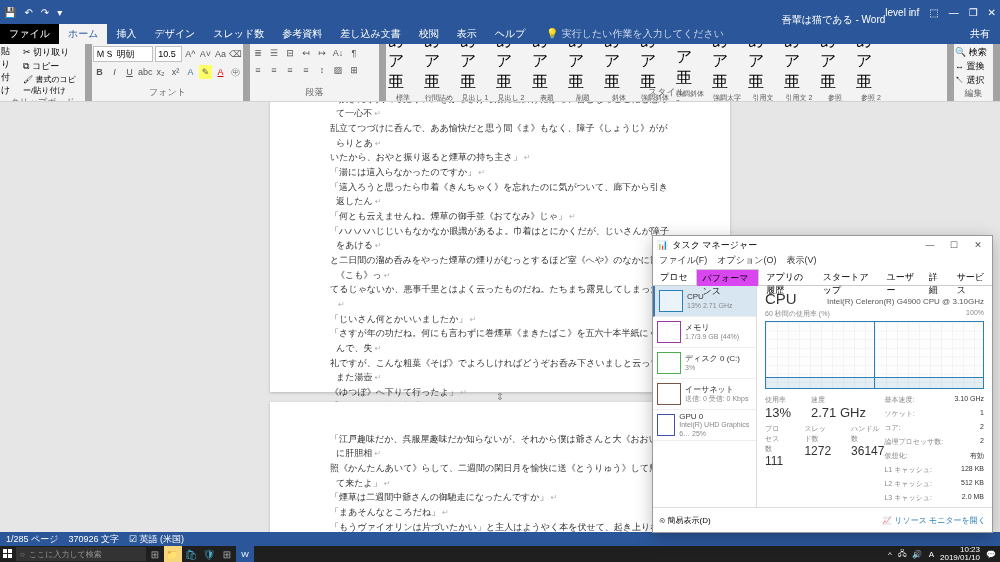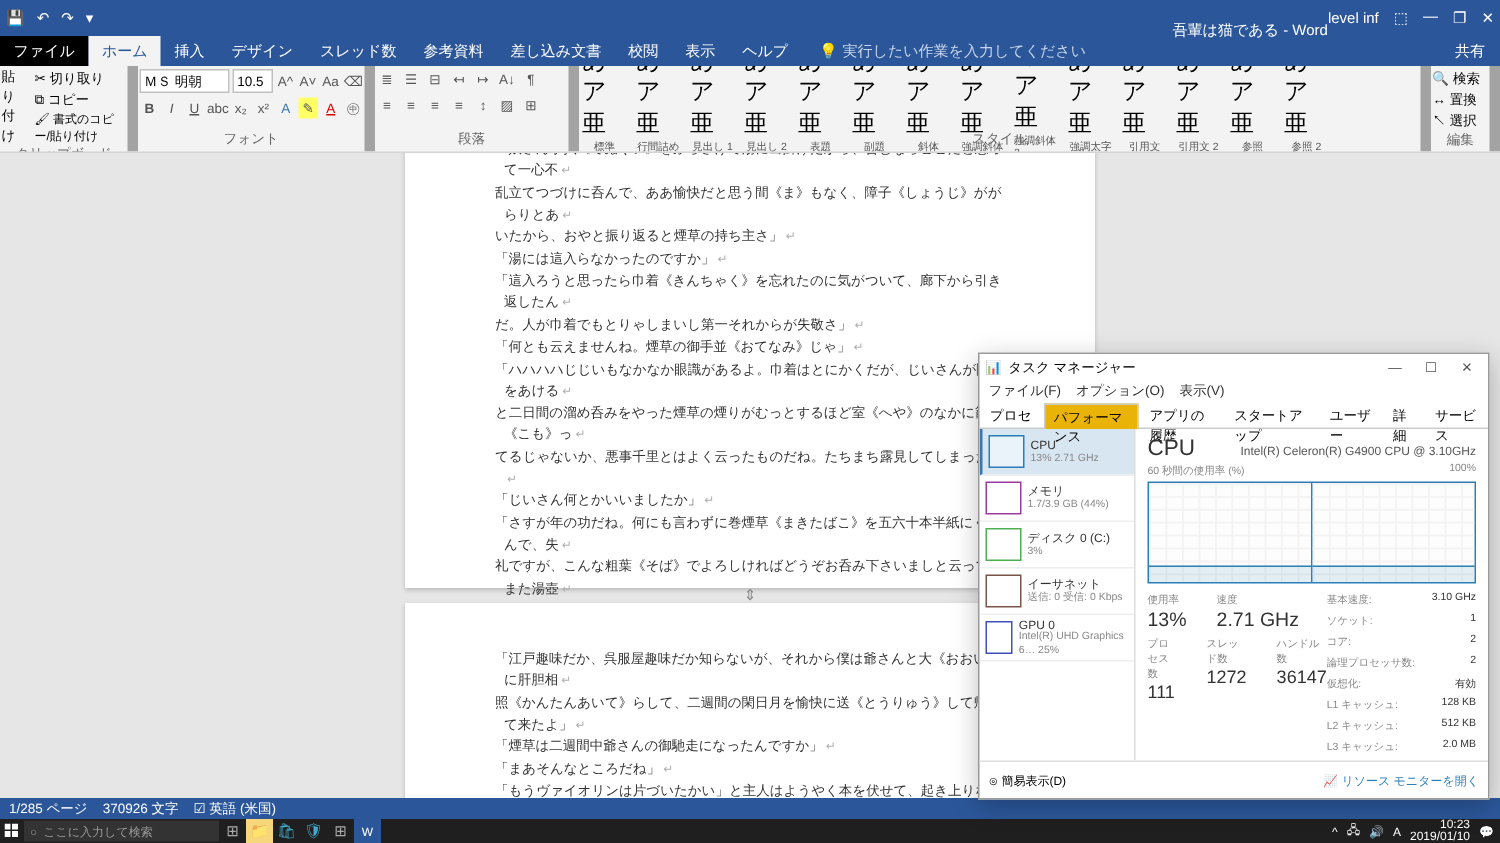--- a/index.html
+++ b/index.html
@@ -55,21 +55,21 @@
 .clock { text-align: right; line-height: 1; }
 
 
 .taskmgr { position: absolute; left: 652px; top: 235px; width: 341px; height: 298px; background: #fff; border: 1px solid #999; box-shadow: 0 4px 16px rgba(0,0,0,0.25); display: flex; flex-direction: column; font-size: 9px; }
 .tm-title { height: 18px; display: flex; align-items: center; padding: 0 4px; font-size: 9px; gap: 4px; }
 .tm-title .spacer { flex: 1; }
 .tm-title .wbtn { width: 20px; text-align: center; color: #555; cursor: pointer; }
 .tm-menu { height: 14px; display: flex; gap: 10px; padding: 0 6px; font-size: 9px; color: #333; }
 .tm-tabs { height: 18px; display: flex; border-bottom: 1px solid #ccc; font-size: 9px; }
 .tm-tab { padding: 2px 6px; border: 1px solid transparent; border-bottom: none; cursor: pointer; }
-.tm-tab.active { border-color: #ccc; background: #eab308; position: relative; top: 1px; }
+.tm-tab.active { border-color: #ccc; background: #d946ef; position: relative; top: 1px; }
 .tm-body { flex: 1; display: flex; overflow: hidden; }
 .tm-left { width: 104px; border-right: 1px solid #ddd; overflow: hidden; }
 .tm-item { height: 31px; border-bottom: 1px solid #eee; display: flex; align-items: center; padding: 2px 4px; gap: 4px; cursor: pointer; }
 .tm-item.sel { background: #d8e6f2; border-left: 2px solid #3a76b0; }
 .tm-item .graphlet { width: 24px; height: 22px; border: 1px solid; }
 .tm-item .txt { font-size: 8px; line-height: 1.2; }
 .tm-item .txt .t1 { color: #333; }
 .tm-item .txt .t2 { color: #888; font-size: 7px; }
 .g-cpu { border-color: #2b7fb8 !important; background: linear-gradient(#eaf3fa,#eaf3fa); }
 .g-mem { border-color: #9b3aa0 !important; }
@@ -279,21 +279,20 @@
   </div>
 </div>
 
 <div class="docarea">
   <div class="page page1" id="page1">
       <div class="para">「奴さん手拭《てぬぐい》をぶらさげて湯に出掛けたから、呑むならここだと思って一心不</div>
       <div class="para">乱立てつづけに呑んで、ああ愉快だと思う間《ま》もなく、障子《しょうじ》ががらりとあ</div>
       <div class="para">いたから、おやと振り返ると煙草の持ち主さ」</div>
       <div class="para">「湯には這入らなかったのですか」</div>
       <div class="para">「這入ろうと思ったら巾着《きんちゃく》を忘れたのに気がついて、廊下から引き返したん</div>
-      <div class="para">だ。人が巾着でもとりゃしまいし第一それからが失敬さ」</div>
       <div class="para">「何とも云えませんね。煙草の御手並《おてなみ》じゃ」</div>
       <div class="para">「ハハハハじじいもなかなか眼識があるよ。巾着はとにかくだが、じいさんが障子をあける</div>
       <div class="para">と二日間の溜め呑みをやった煙草の煙りがむっとするほど室《へや》のなかに籠《こも》っ</div>
       <div class="para">てるじゃないか、悪事千里とはよく云ったものだね。たちまち露見してしまった」</div>
       <div class="para">「じいさん何とかいいましたか」</div>
       <div class="para">「さすが年の功だね。何にも言わずに巻煙草《まきたばこ》を五六十本半紙にくるんで、失</div>
       <div class="para">礼ですが、こんな粗葉《そば》でよろしければどうぞお呑み下さいましと云って、また湯壺</div>
       <div class="para">《ゆつぼ》へ下りて行ったよ」</div>
       <div class="para">「そんなのが江戸趣味と云うのでしょうか」</div>
     </div>

